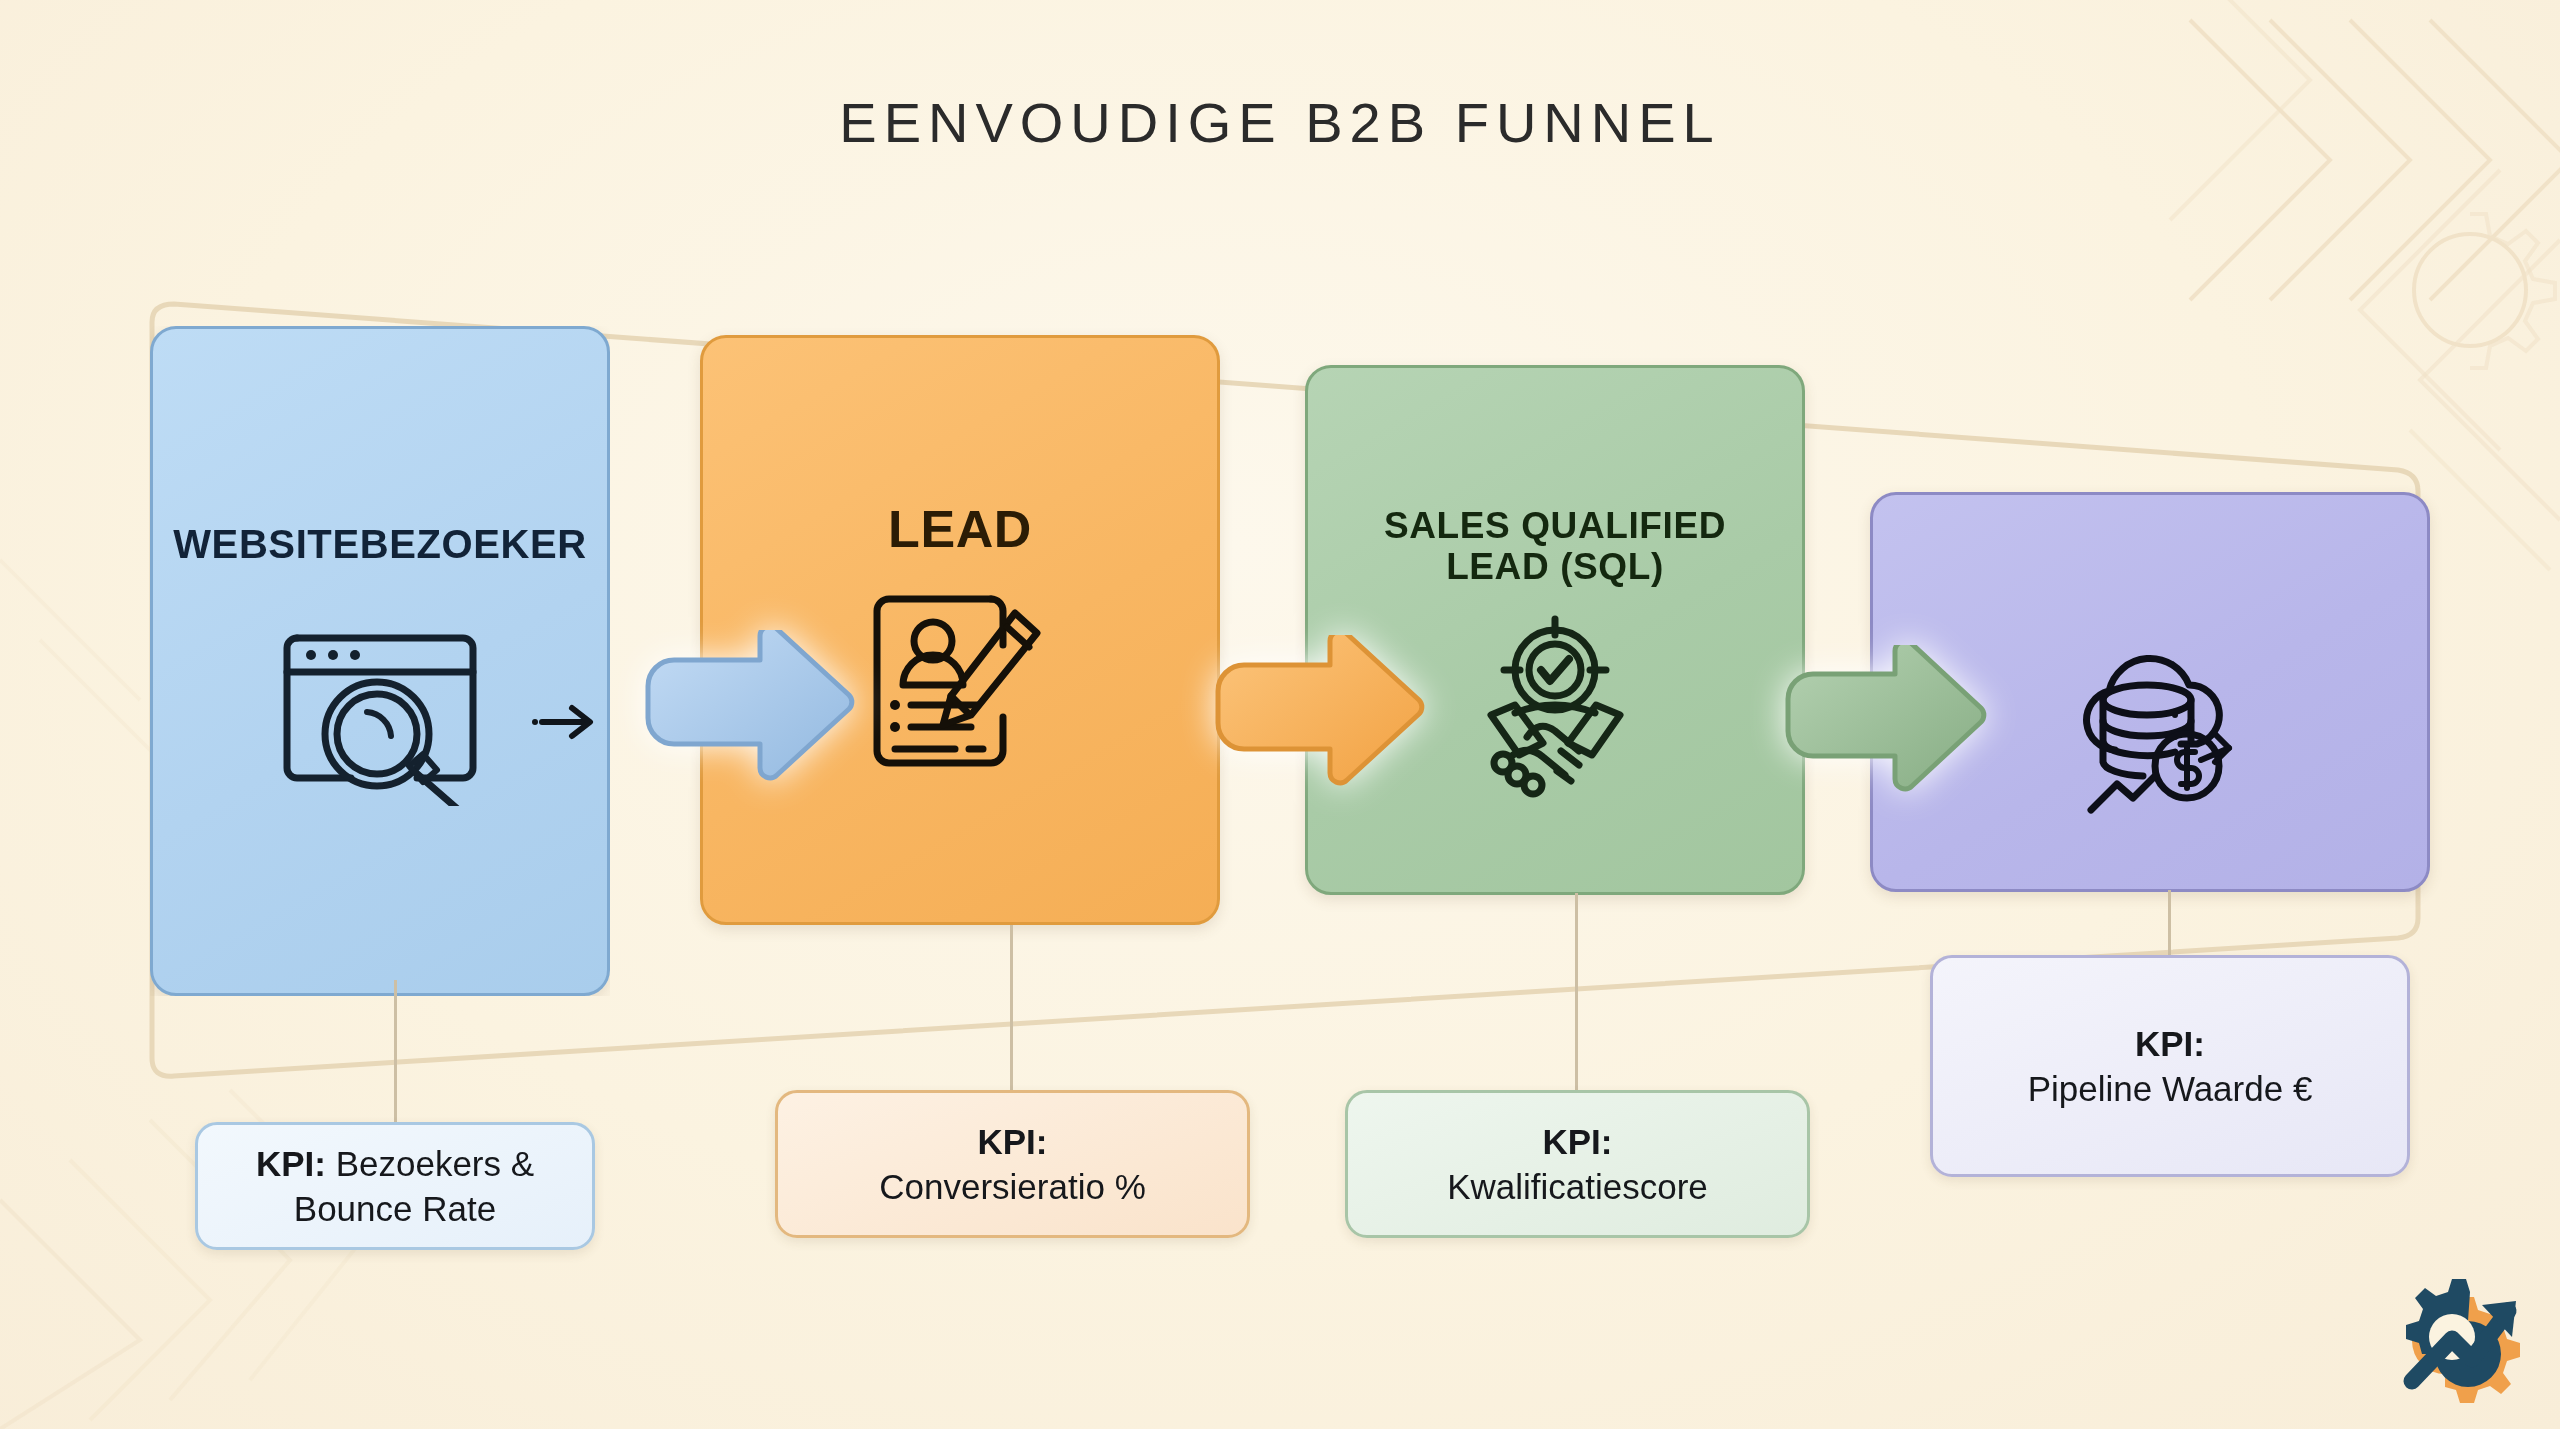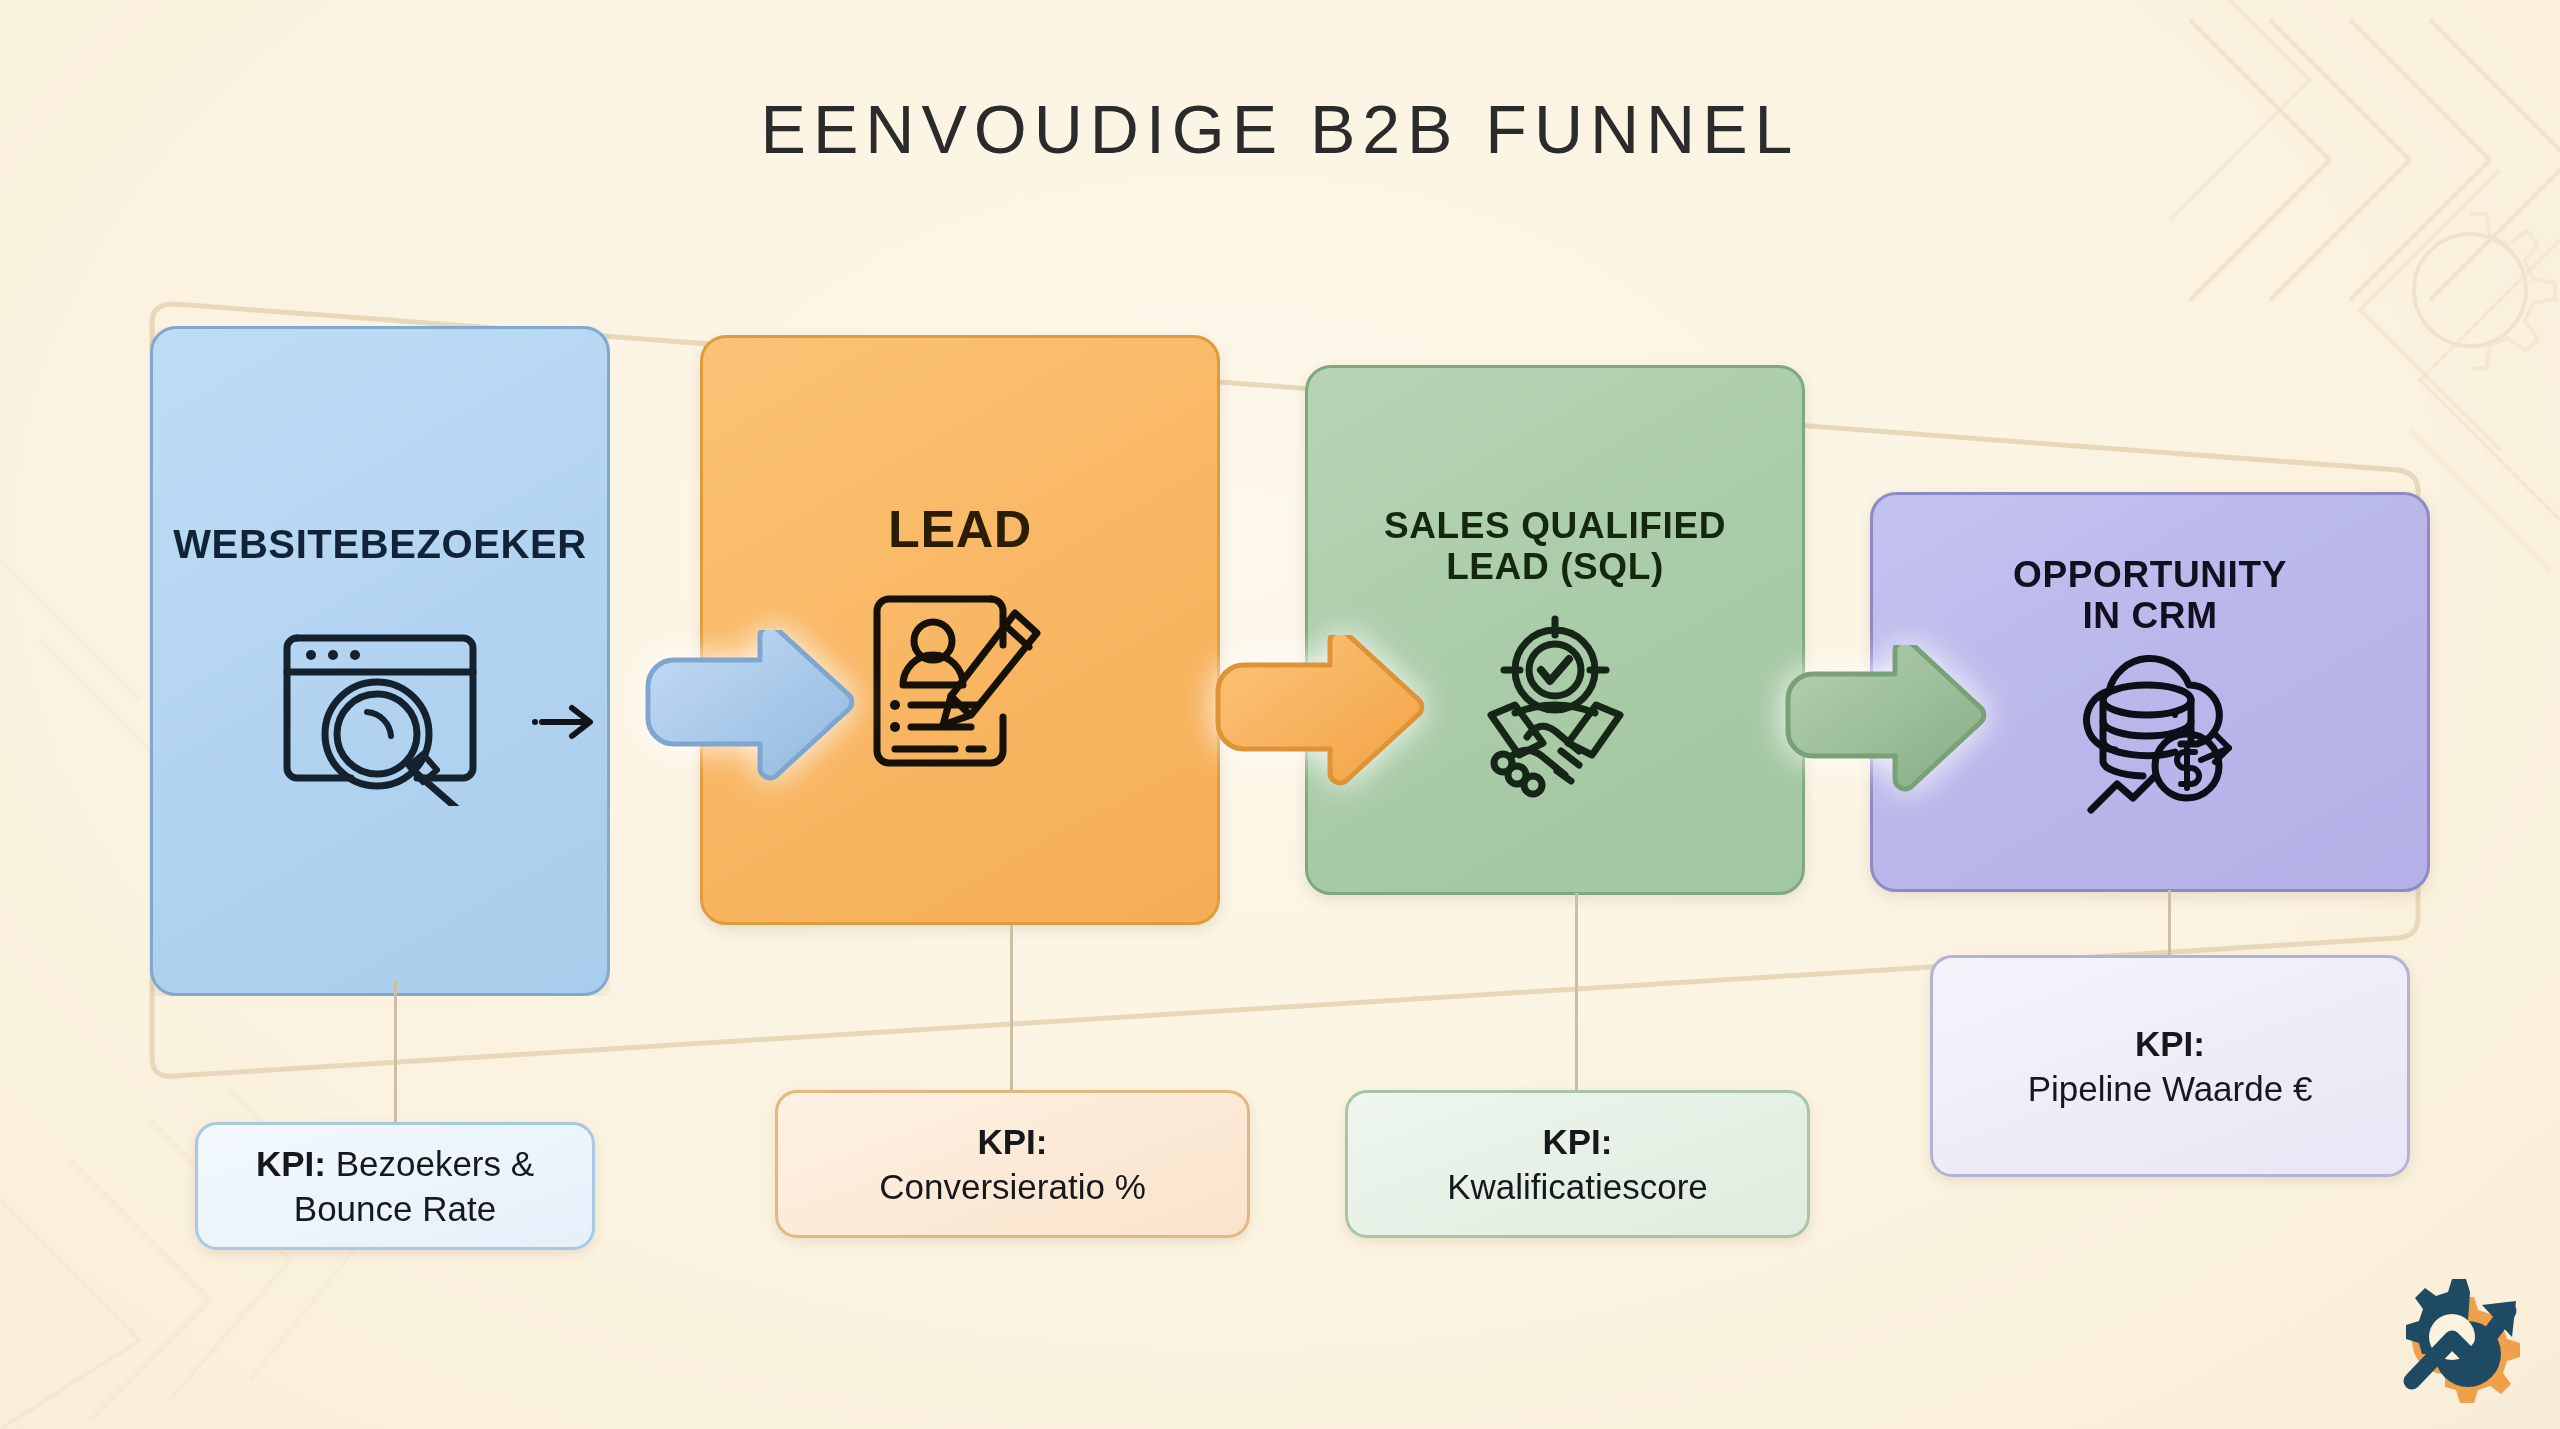--- a/index.html
+++ b/index.html
@@ -12,21 +12,21 @@
   #stage{position:absolute;inset:0;}
 
   
   .bg-pattern{position:absolute;inset:0;pointer-events:none;}
   .bg-grad{position:absolute;inset:0;
     background:radial-gradient(ellipse at 48% 38%, #fdf8ec 0%, #fbf3e0 55%, #f8edd8 100%);}
 
   
   .title{
     position:absolute;top:95px;left:0;width:2560px;text-align:center;
-    font-size:68px;font-weight:300;letter-spacing:7px;color:#2b2b2b;
+    font-size:56px;font-weight:300;letter-spacing:7px;color:#2b2b2b;
     line-height:1;
   }
 
   
   .funnel-frame{position:absolute;left:140px;top:300px;width:2290px;height:790px;}
 
   
   .stage{position:absolute;}
   .stage .shape{
     position:absolute;inset:0;
@@ -263,24 +263,20 @@
           <stop offset="0%" stop-color="#b5d2b2"></stop>
             <stop offset="100%" stop-color="#87ad84"></stop>
         </linearGradient>
       </defs>
       <path d="M8 54 a25 25 0 0 1 25 -25 h82 v-23 a10 10 0 0 1 17 -7 l69 64 a10 10 0 0 1 0 14 l-69 64 a10 10 0 0 1 -17 -7 v-23 h-82 a25 25 0 0 1 -25 -25 z" fill="url(#ag3)" stroke="#79a176" stroke-width="5" stroke-linejoin="round"></path>
     </svg>
   </div>
 
   <div class="stage" id="stage4">
     <div class="shape" style="border-color: rgb(141, 138, 196);"></div>
-    <div class="label" style="color: rgb(16, 16, 32);">
-      <div>OPPORTUNITY</div>
-      <div>IN CRM</div>
-    </div>
     <div class="icon">
       <svg width="190" height="175" viewBox="0 0 190 175" fill="none" stroke="#0d0f18" stroke-width="7" stroke-linecap="round" stroke-linejoin="round">
         <path d="M60 108 a30 30 0 0 1 -6 -59 a42 42 0 0 1 80 -6 a30 30 0 0 1 8 59 h-16"></path>
         <ellipse cx="92" cy="58" rx="44" ry="15"></ellipse>
         <path d="M48 58 v62 a44 15 0 0 0 40 14"></path>
         <path d="M136 58 v40"></path>
         <path d="M48 79 a44 15 0 0 0 88 0"></path>
         <path d="M48 100 a44 15 0 0 0 72 10"></path>
         <circle cx="120" cy="73" r="3" fill="#0d0f18" stroke="none"></circle>
         <circle cx="120" cy="95" r="3" fill="#0d0f18" stroke="none"></circle>

